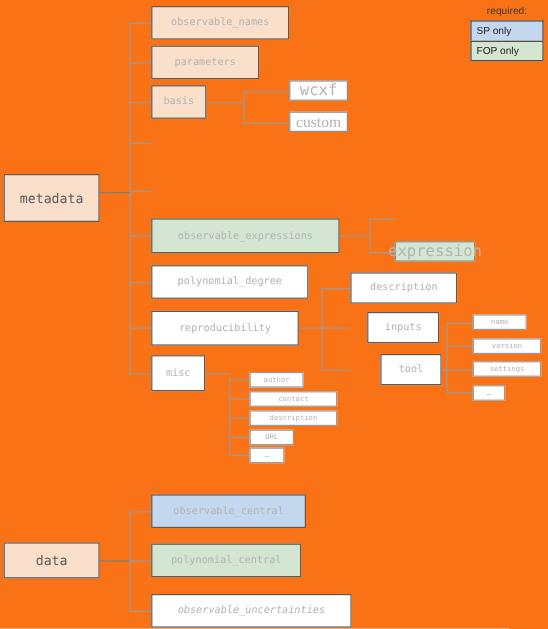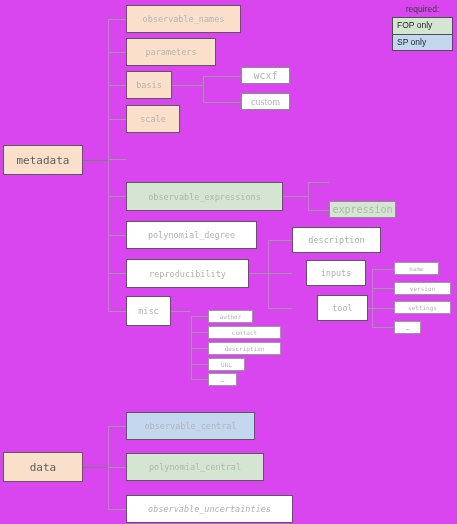--- a/index.html
+++ b/index.html
@@ -4,21 +4,21 @@
 <style>
   html, body {
     margin: 0;
     padding: 0;
     background: #ffffff;
   }
   #canvas {
     position: relative;
     width: 457px;
     height: 524px;
-    background: #d946ef;
+    background: #f97316;
     font-family: "DejaVu Sans Mono", monospace;
     overflow: hidden;
   }
 
   
   .node {
     position: absolute;
     box-sizing: border-box;
     display: flex;
     align-items: center;
@@ -26,21 +26,21 @@
     text-align: center;
     white-space: nowrap;
     color: #b3b3b3;
     background: #ffffff;
     border: 1px solid #7f7f7f;
     font-family: "DejaVu Sans Mono", monospace;
     letter-spacing: 0px;
   }
   .node.lvl0 { font-size: 11px; border: 1px solid #5a5a5a; color: #6e6e6e; }
   .node.lvl1 { font-size: 8.5px; border: 1px solid #5a5a5a; }
-  .node.lvl2 { font-size: 10px; border: 1px solid #8c8c8c; }
+  .node.lvl2 { font-size: 13px; border: 1px solid #8c8c8c; }
   .node.lvl3 { font-size: 6px;  border: 1px solid #9a9a9a; }
 
   .fill-peach { background: #fae0ca; border-color: #4d4d4d; }
   .fill-green { background: #d4e6d2; border-color: #6b6b6b; }
   .fill-blue  { background: #c3d8ef; border-color: #6b6b6b; }
   .fill-white { background: #ffffff; }
 
   .node.lvl0.fill-peach { color: #5c5c5c; }
 
   
@@ -79,22 +79,22 @@
   }
   .legend-row:last-child { border-bottom: 1px solid #4d4d4d; }
 </style>
 </head>
 <body>
 
 <div id="canvas">
 
   <div id="legend">
     <div id="legend-title">required:</div>
+    <div class="legend-row fill-blue">SP only</div>
     <div class="legend-row fill-green">FOP only</div>
-    <div class="legend-row fill-blue">SP only</div>
   </div>
 
   <div class="ln h dark" style="left:83px; top:160px; width:26px;"></div>
 
   <div class="ln v" style="left:108px; top:19px; height:293px;"></div>
 
   <div class="ln h" style="left:108px; top:19px;  width:18px;"></div>
   <div class="ln h" style="left:108px; top:52px;  width:18px;"></div>
   <div class="ln h" style="left:108px; top:85px;  width:18px;"></div>
   <div class="ln h" style="left:108px; top:119px; width:18px;"></div>
@@ -128,26 +128,25 @@
   <div class="ln h" style="left:372px; top:327px; width:22px;"></div>
 
   <div class="ln h" style="left:171px; top:311px; width:20px;"></div>
   <div class="ln v" style="left:191px; top:316px; height:63px;"></div>
   <div class="ln h" style="left:191px; top:316px; width:17px;"></div>
   <div class="ln h" style="left:191px; top:332px; width:17px;"></div>
   <div class="ln h" style="left:191px; top:348px; width:17px;"></div>
   <div class="ln h" style="left:191px; top:364px; width:17px;"></div>
   <div class="ln h" style="left:191px; top:379px; width:17px;"></div>
 
-  <div class="node lvl0 fill-peach" style="left:3px;  top:145px; width:80px;  height:30px;">metadata</div>
+  <div class="node lvl0 fill-peach" style="left:3px;  top:145px; width:80px;  height:40px;">metadata</div>
 
   <div class="node lvl1 fill-peach" style="left:126px; top:5px;   width:115px; height:28px;">observable_names</div>
   <div class="node lvl1 fill-peach" style="left:126px; top:38px;  width:90px;  height:28px;">parameters</div>
   <div class="node lvl1 fill-peach" style="left:126px; top:71px;  width:46px;  height:28px;">basis</div>
-  <div class="node lvl1 fill-peach" style="left:126px; top:105px; width:54px;  height:28px;">scale</div>
   <div class="node lvl1 fill-green" style="left:126px; top:182px; width:157px; height:29px;">observable_expressions</div>
   <div class="node lvl1 fill-white" style="left:126px; top:221px; width:131px; height:28px;">polynomial_degree</div>
   <div class="node lvl1 fill-white" style="left:126px; top:259px; width:123px; height:29px;">reproducibility</div>
   <div class="node lvl1 fill-white" style="left:126px; top:296px; width:45px;  height:30px;">misc</div>
 
   <div class="node lvl2 fill-white" style="left:241px; top:67px;  width:49px; height:17px;">wcxf</div>
   <div class="node lvl2 fill-white" style="left:241px; top:93px;  width:49px; height:17px;font-family:Liberation Serif, serif;">custom</div>
 
   <div class="node lvl2 fill-green" style="left:329px; top:201px; width:67px; height:17px;">expression</div>
 
@@ -167,16 +166,16 @@
   <div class="node lvl3 fill-white" style="left:208px; top:373px; width:29px; height:13px;">…</div>
 
   <div class="ln h dark" style="left:83px;  top:467px; width:26px;"></div>
   <div class="ln v" style="left:108px; top:426px; height:83px;"></div>
   <div class="ln h" style="left:108px; top:426px; width:18px;"></div>
   <div class="ln h" style="left:108px; top:467px; width:18px;"></div>
   <div class="ln h" style="left:108px; top:509px; width:18px;"></div>
 
   <div class="node lvl0 fill-peach" style="left:3px;  top:452px; width:80px;  height:30px;">data</div>
   <div class="node lvl1 fill-blue" style="left:126px; top:412px; width:129px; height:28px;">observable_central</div>
-  <div class="node lvl1 fill-green" style="left:126px; top:453px; width:138px; height:28px;">polynomial_central</div>
+  <div class="node lvl1 fill-green" style="left:126px; top:453px; width:125px; height:28px;">polynomial_central</div>
   <div class="node lvl1 fill-white" style="left:126px; top:495px; width:167px; height:28px;font-style:italic;">observable_uncertainties</div>
 
 </div>
 
 </body></html>

